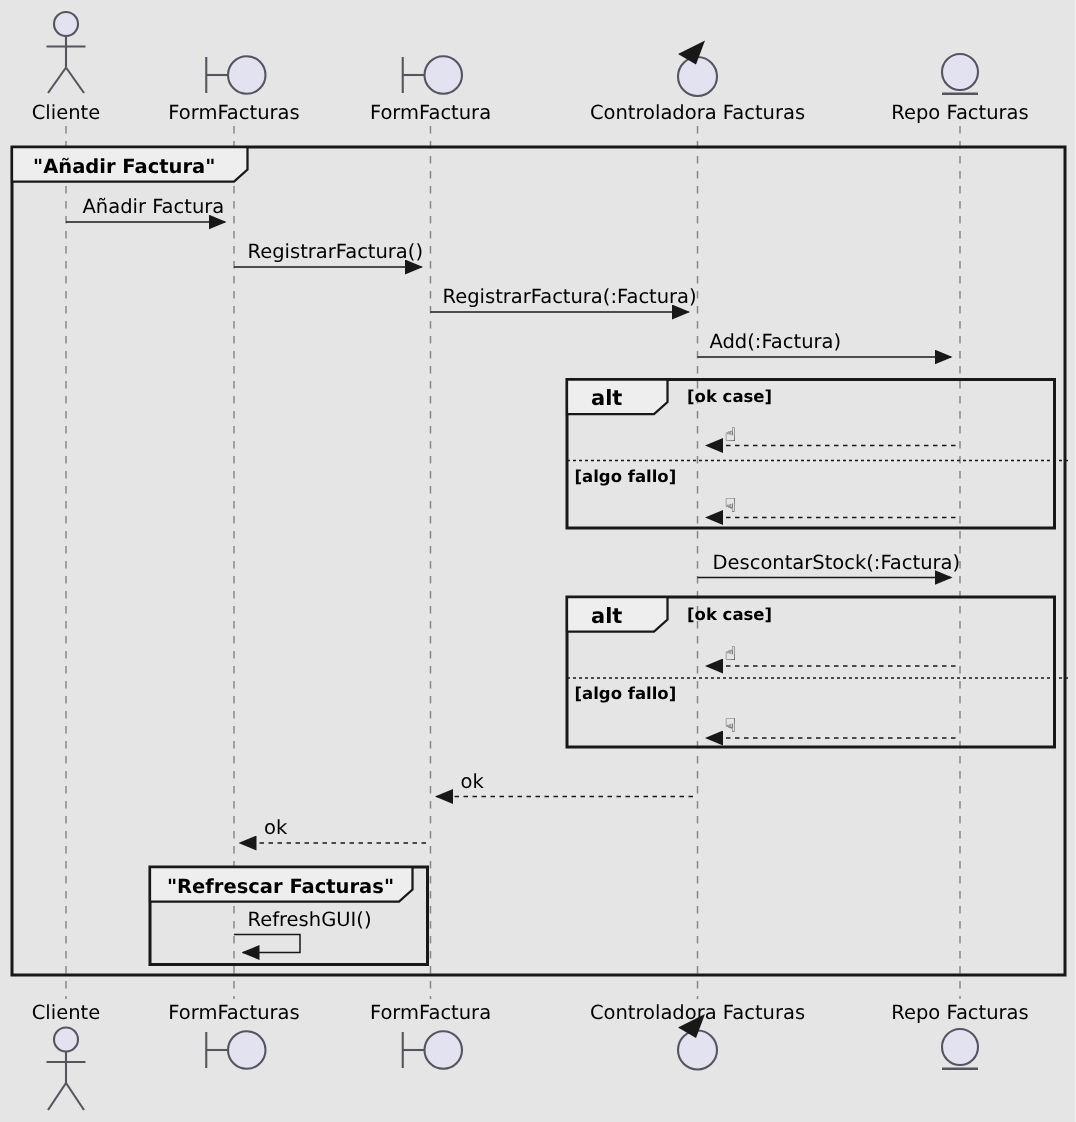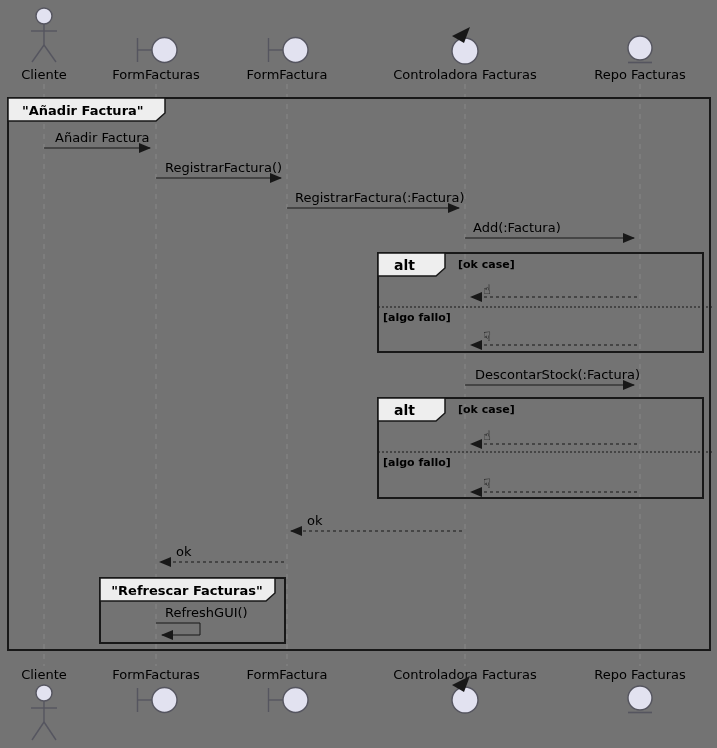--- a/index.html
+++ b/index.html
@@ -1,16 +1,16 @@
 <!DOCTYPE html>
 <html><head>
 <meta charset="utf-8">
 <style>
   html,body{margin:0;padding:0;background:#ffffff;}
-  .stage{position:relative;width:717px;height:748px;background:#737373;overflow:hidden;}
+  .stage{position:relative;width:717px;height:748px;background:#e5e5e5;overflow:hidden;}
   svg{display:block;font-family:"DejaVu Sans",sans-serif;}
   text{fill:#000000;}
   .pname{font-size:13px;}
   .msg{font-size:13px;}
   .ftitle{font-size:13px;font-weight:bold;}
   .guard{font-size:11px;font-weight:bold;}
   .altlbl{font-size:14px;font-weight:bold;}
   .emoji{font-size:13px;}
 </style>
 </head>

